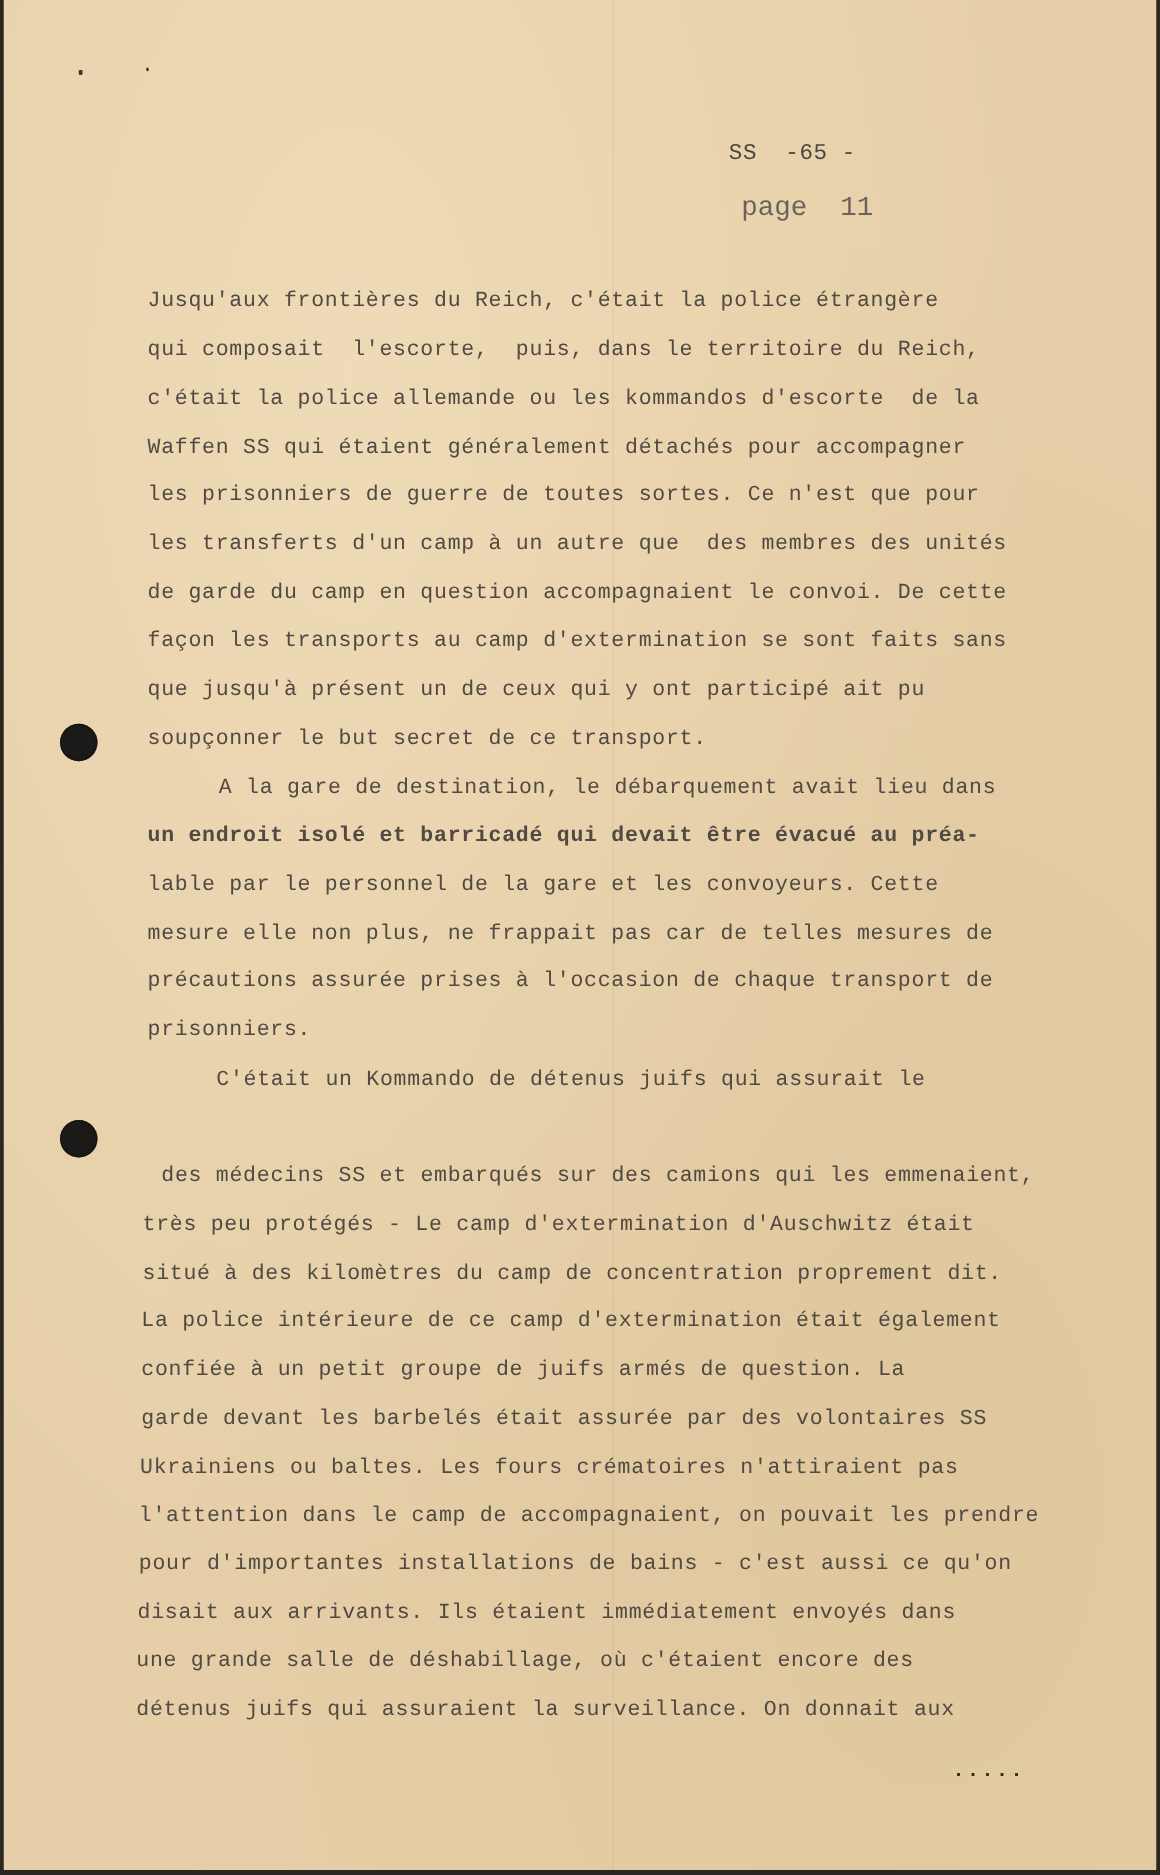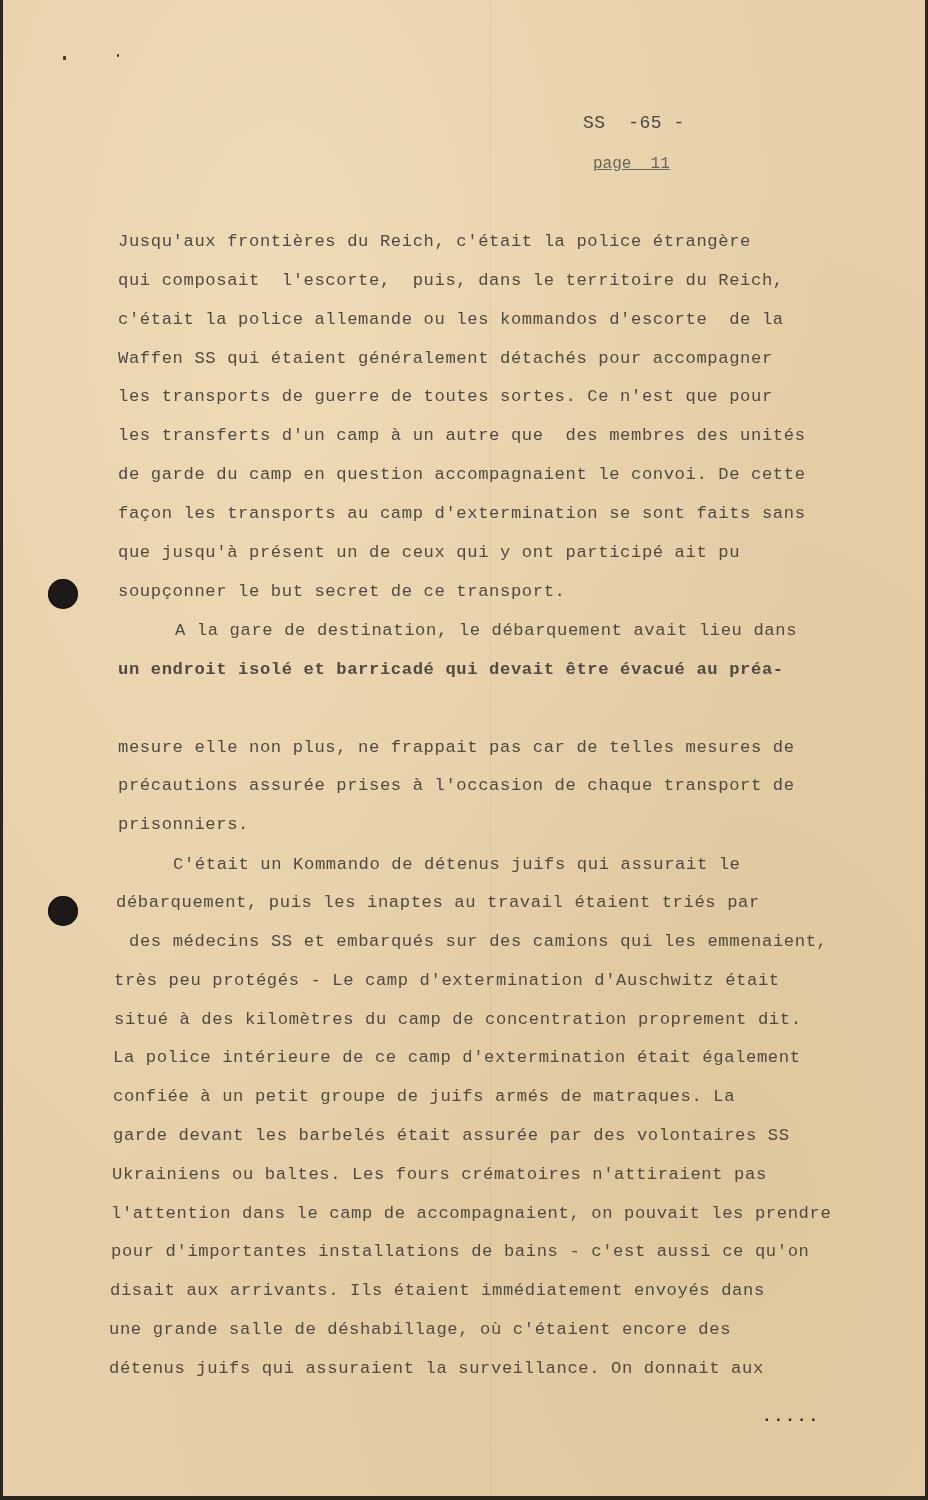--- a/index.html
+++ b/index.html
@@ -40,22 +40,21 @@
       top: 0;
       white-space: pre;
       letter-spacing: 0.5px;
     }
     .header .pagenum {
       position: absolute;
       left: 10px;
       top: 42px;
       white-space: pre;
       color: #6a645c;
-      font-size: 16px;
-      text-decoration: underline;
+      font-size: 22px;
     }
     .body-text {
       position: absolute;
       left: 0;
       top: 0;
       width: 100%;
       height: 100%;
       font-family: "Liberation Mono", "DejaVu Sans Mono", monospace;
       color: #514a42;
       font-size: 17.2px;
@@ -116,38 +115,38 @@
   </div>
 
   <div class="punch-hole" style="left:45px; top:579px;"></div>
   <div class="punch-hole" style="left:45px; top:896px;"></div>
 
   <div class="body-text">
     <div class="line" style="left:115px; top:233px;">Jusqu'aux frontières du Reich, c'était la police étrangère</div>
     <div class="line" style="left:115px; top:272px;">qui composait  l'escorte,  puis, dans le territoire du Reich,</div>
     <div class="line" style="left:115px; top:311px;">c'était la police allemande ou les kommandos d'escorte  de la</div>
     <div class="line" style="left:115px; top:350px;">Waffen SS qui étaient généralement détachés pour accompagner</div>
-    <div class="line" style="left:115px; top:388px;">les transports de guerre de toutes sortes. Ce n'est que pour</div>
+    <div class="line" style="left:115px; top:388px;">les prisonniers de guerre de toutes sortes. Ce n'est que pour</div>
     <div class="line" style="left:115px; top:427px;">les transferts d'un camp à un autre que  des membres des unités</div>
     <div class="line" style="left:115px; top:466px;">de garde du camp en question accompagnaient le convoi. De cette</div>
     <div class="line" style="left:115px; top:505px;">façon les transports au camp d'extermination se sont faits sans</div>
     <div class="line" style="left:115px; top:544px;">que jusqu'à présent un de ceux qui y ont participé ait pu</div>
     <div class="line" style="left:115px; top:583px;">soupçonner le but secret de ce transport.</div>
     <div class="line" style="left:172px; top:622px;">A la gare de destination, le débarquement avait lieu dans</div>
     <div class="line" style="left:115px; top:661px;font-weight:bold;">un endroit isolé et barricadé qui devait être évacué au préa-</div>
+    <div class="line" style="left:115px; top:700px;">lable par le personnel de la gare et les convoyeurs. Cette</div>
     <div class="line" style="left:115px; top:739px;">mesure elle non plus, ne frappait pas car de telles mesures de</div>
     <div class="line" style="left:115px; top:777px;">précautions assurée prises à l'occasion de chaque transport de</div>
     <div class="line" style="left:115px; top:816px;">prisonniers.</div>
     <div class="line" style="left:170px; top:856px;">C'était un Kommando de détenus juifs qui assurait le</div>
-    <div class="line" style="left:113px; top:894px;">débarquement, puis les inaptes au travail étaient triés par</div>
     <div class="line" style="left:113px; top:933px;margin-left:13px;">des médecins SS et embarqués sur des camions qui les emmenaient,</div>
     <div class="line" style="left:111px; top:972px;">très peu protégés - Le camp d'extermination d'Auschwitz était</div>
     <div class="line" style="left:111px; top:1011px;">situé à des kilomètres du camp de concentration proprement dit.</div>
     <div class="line" style="left:110px; top:1049px;">La police intérieure de ce camp d'extermination était également</div>
-    <div class="line" style="left:110px; top:1088px;">confiée à un petit groupe de juifs armés de matraques. La</div>
+    <div class="line" style="left:110px; top:1088px;">confiée à un petit groupe de juifs armés de question. La</div>
     <div class="line" style="left:110px; top:1127px;">garde devant les barbelés était assurée par des volontaires SS</div>
     <div class="line" style="left:109px; top:1166px;">Ukrainiens ou baltes. Les fours crématoires n'attiraient pas</div>
     <div class="line" style="left:108px; top:1205px;">l'attention dans le camp de accompagnaient, on pouvait les prendre</div>
     <div class="line" style="left:108px; top:1243px;">pour d'importantes installations de bains - c'est aussi ce qu'on</div>
     <div class="line" style="left:107px; top:1282px;">disait aux arrivants. Ils étaient immédiatement envoyés dans</div>
     <div class="line" style="left:106px; top:1321px;">une grande salle de déshabillage, où c'étaient encore des</div>
     <div class="line" style="left:106px; top:1360px;">détenus juifs qui assuraient la surveillance. On donnait aux</div>
   </div>
 
   <div class="continuation">.....</div>

